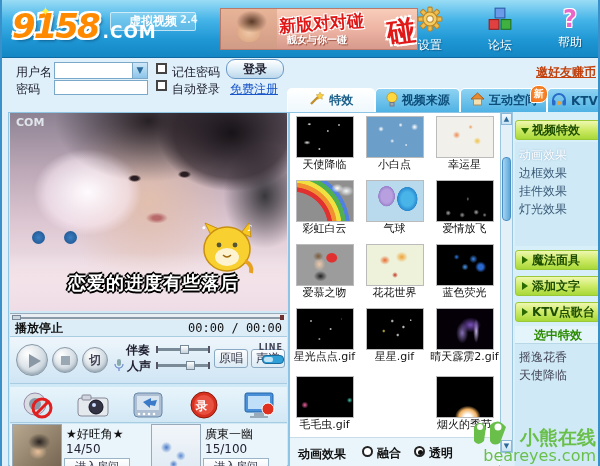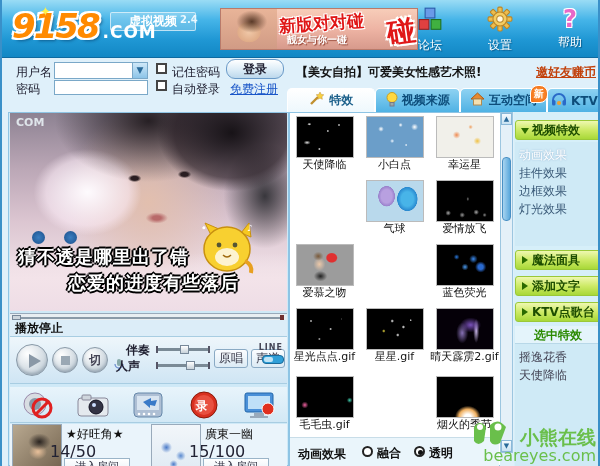--- a/index.html
+++ b/index.html
@@ -137,21 +137,21 @@
   .room-a { left:0; width:138px; } .room-b { left:139px; width:138px; }
   .room-pic { position:absolute; left:2px; top:0; width:50px; height:58px; border:1px solid #9ab; }
   .pic-guy { background:radial-gradient(16px 12px at 55% 30%,#2a2420,transparent 70%),
              radial-gradient(12px 10px at 52% 48%,#e8c09a,transparent 75%),
              linear-gradient(135deg,#b8a890,#8a7a64 60%,#6a5a48); }
   .pic-cal { background:radial-gradient(8px 8px at 30% 40%,#4a7ac8,transparent 70%),
              radial-gradient(7px 7px at 60% 55%,#5a8ad0,transparent 70%),
              radial-gradient(6px 6px at 45% 70%,#4a7ac8,transparent 70%),
              linear-gradient(180deg,#f2f6fa,#dce8f2); }
   .room-name { position:absolute; left:56px; top:2px; font-size:12px; color:#111; white-space:nowrap; }
-  .room-count { position:absolute; left:40px; top:18px; font-size:16px; color:#223; }
+  .room-count { position:absolute; left:56px; top:18px; font-size:12px; color:#223; }
   .room-enter { position:absolute; left:54px; top:34px; width:66px; height:18px; background:linear-gradient(#fff,#e4eef6);
       border:1px solid #9ab4c8; text-align:center; font-size:11px; color:#334; line-height:16px; cursor:pointer; }
 
   
   .gridpanel { position:absolute; left:287px; top:112px; width:211px; height:354px; background:#fff;
       border:1px solid #8ec4e4; border-right:none; }
   .cells { position:absolute; left:0; top:0; width:209px; height:323px; overflow:hidden; }
   .cell { position:absolute; width:69px; height:64px; text-align:center; cursor:pointer; }
   .thumb { width:58px; height:42px; margin:3px auto 1px; border:1px solid #bbb; }
   .cap { font-size:11px; color:#111; line-height:12px; }
@@ -224,63 +224,62 @@
     <div class="banner">
       <div class="banner-girl"></div>
       <div class="banner-t1">新版对对碰</div>
       <div class="banner-t2">靓女与你一碰</div>
       <div class="banner-big">碰</div>
     </div>
     <div class="hnav">
       <div class="hnav-item">
         <span>
           <svg width="26" height="26" viewBox="0 0 24 24">
-              <rect x="7.5" y="2" width="9" height="9" fill="#6a9ae8" stroke="#2a5aa8"></rect>
-              <rect x="2" y="12.5" width="9" height="9" fill="#e04040" stroke="#902020"></rect>
-              <rect x="13" y="12.5" width="9" height="9" fill="#40b040" stroke="#207020"></rect>
-            </svg>
-        </span>
-        <span class="lab">论坛</span>
-      </div>
-      <div class="hnav-item">
-        <span>
-          <svg width="26" height="26" viewBox="0 0 24 24">
               <g fill="#edbd4e" stroke="#b8862a" stroke-width="1">
                 <rect x="10" y="1" width="4" height="22" rx="1"></rect>
                 <rect x="1" y="10" width="22" height="4" rx="1"></rect>
                 <rect x="10" y="1" width="4" height="22" rx="1" transform="rotate(45 12 12)"></rect>
                 <rect x="1" y="10" width="22" height="4" rx="1" transform="rotate(45 12 12)"></rect>
                 <circle cx="12" cy="12" r="6.5" fill="#f4cc62"></circle>
                 <circle cx="12" cy="12" r="3" fill="#fff8e0"></circle>
               </g>
             </svg>
         </span>
         <span class="lab">设置</span>
       </div>
       <div class="hnav-item">
+        <span>
+          <svg width="26" height="26" viewBox="0 0 24 24">
+              <rect x="7.5" y="2" width="9" height="9" fill="#6a9ae8" stroke="#2a5aa8"></rect>
+              <rect x="2" y="12.5" width="9" height="9" fill="#e04040" stroke="#902020"></rect>
+              <rect x="13" y="12.5" width="9" height="9" fill="#40b040" stroke="#207020"></rect>
+            </svg>
+        </span>
+        <span class="lab">论坛</span>
+      </div>
+      <div class="hnav-item">
         <span class="help-glyph">?</span>
         <span class="lab">帮助</span>
       </div>
     </div>
   </div>
 
   <div class="loginbar">
     <span class="lab-blue" style="left:12px;top:6px;">用户名</span>
     <div class="combo">
       <div class="combo-btn">▼</div>
     </div>
     <span class="lab-blue" style="left:12px;top:23px;">密码</span>
     <input class="pass-input" type="password" style="">
     <span class="chk" style="left:152px;top:5px;"></span>
     <span class="lab-blue" style="left:168px;top:6px;">记住密码</span>
     <span class="chk" style="left:152px;top:22px;"></span>
     <span class="lab-blue" style="left:168px;top:23px;">自动登录</span>
     <div class="btn-login">登录</div>
     <span class="link-reg">免费注册</span>
-    <span class="promo">【美女自拍】可爱美女性感艺术照!</span>
     <span class="link-invite">邀好友赚币</span>
   </div>
 
   <div class="tabs">
     <div class="tab tab1 active">
       <span>
         <svg width="16" height="14" viewBox="0 0 16 14">
             <line x1="2" y1="12" x2="9" y2="5" stroke="#c09030" stroke-width="2.4"></line>
             <path d="M11 0l1.2 2.4 2.6.4-1.9 1.9.4 2.6L11 6.1 8.7 7.3l.4-2.6L7.2 2.8l2.6-.4z" fill="#f8d040" stroke="#c09030" stroke-width=".5"></path>
           </svg>
@@ -332,32 +331,32 @@
             <path d="M44 12l8-10 2 14z" fill="#f6c820" stroke="#c89010"></path>
             <ellipse cx="30" cy="28" rx="23" ry="22" fill="#f8d030" stroke="#c89010" stroke-width="1.5"></ellipse>
             <ellipse cx="30" cy="36" rx="12" ry="9" fill="#fdf3d0"></ellipse>
             <circle cx="22" cy="24" r="2.4" fill="#553"></circle>
             <circle cx="38" cy="24" r="2.4" fill="#553"></circle>
             <path d="M26 34q4 4 8 0" fill="none" stroke="#a06a10" stroke-width="1.5"></path>
             <path d="M48 40q8 4 6 12" fill="none" stroke="#e8a020" stroke-width="4"></path>
             <text x="50" y="10" font-size="9" fill="#fff">♪</text>
           </svg>
       </div>
-      <div class="lyric lyric1">猜不透是哪里出了错</div>
       <div class="lyric lyric2">恋爱的进度有些落后</div>
     </div>
 
     <div class="seek">
       <div class="seek-track"></div>
       <div class="seek-handle"></div>
       <div class="seek-end"></div>
     </div>
 
     <div class="statusrow">
       <span class="st">播放停止</span>
+      <span class="tm">00:00 / 00:00</span>
     </div>
 
     <div class="controls">
       <div class="rbtn rbtn-play">
           <div class="tri"></div>
         </div>
       <div class="rbtn rbtn-stop">
           <div class="sq"></div>
         </div>
       <div class="rbtn rbtn-cut">切</div>
@@ -367,21 +366,21 @@
           <u style="right:0;"></u>
           <i style="left:24px;"></i>
       </div>
       <span style="position:absolute;left:104px;top:21px;">
         <svg width="10" height="13" viewBox="0 0 10 13">
             <rect x="3" y="1" width="4" height="7" rx="2" fill="#8aa"></rect>
             <path d="M1 6a4 4 0 0 0 8 0" fill="none" stroke="#68c" stroke-width="1.2"></path>
             <line x1="5" y1="10" x2="5" y2="13" stroke="#68c" stroke-width="1.2"></line>
           </svg>
       </span>
-      <span class="mix-lab" style="left:106px;top:21px;">人声</span>
+      <span class="mix-lab" style="left:117px;top:21px;">人声</span>
       <div class="slider" style="left:146px;top:27px;">
         <u style="left:0;"></u>
           <u style="right:0;"></u>
           <i style="left:30px;"></i>
       </div>
       <div class="sbtn" style="left:204px;">原唱</div>
       <div class="sbtn" style="left:241px;">声道</div>
       <span class="line-lab">LINE</span>
       <div class="line-tog">
           <i></i>
@@ -457,31 +456,39 @@
           <div class="cap">天使降临</div>
         </div>
       <div class="cell" style="left:70px;top:0;">
           <div class="thumb t2"></div>
           <div class="cap">小白点</div>
         </div>
       <div class="cell" style="left:140px;top:0;">
           <div class="thumb t3"></div>
           <div class="cap">幸运星</div>
         </div>
+      <div class="cell" style="left:0;top:64px;">
+          <div class="thumb t4"></div>
+          <div class="cap">彩虹白云</div>
+        </div>
       <div class="cell" style="left:70px;top:64px;">
           <div class="thumb t5"></div>
           <div class="cap">气球</div>
         </div>
       <div class="cell" style="left:140px;top:64px;">
           <div class="thumb t6"></div>
           <div class="cap">爱情放飞</div>
         </div>
       <div class="cell" style="left:0;top:128px;">
           <div class="thumb t7"></div>
           <div class="cap">爱慕之吻</div>
+        </div>
+      <div class="cell" style="left:70px;top:128px;">
+          <div class="thumb t8"></div>
+          <div class="cap">花花世界</div>
         </div>
       <div class="cell" style="left:140px;top:128px;text-align:center;">
           <div class="thumb t9"></div>
           <div class="cap">蓝色荧光</div>
         </div>
       <div class="cell" style="left:0;top:192px;">
           <div class="thumb t10"></div>
           <div class="cap">星光点点.gif</div>
         </div>
       <div class="cell" style="left:70px;top:192px;">
@@ -516,22 +523,22 @@
     <div class="varrow" style="bottom:0;">▼</div>
   </div>
 
   <div class="sidebar">
     <div class="sec-h" style="top:8px;">
       <span class="arr-down"></span>
       <span>视频特效</span>
     </div>
     <div class="sec-items">
       <div class="it sel">动画效果</div>
+      <div class="it">边框效果</div>
       <div class="it">挂件效果</div>
-      <div class="it">边框效果</div>
       <div class="it">灯光效果</div>
     </div>
     <div class="sec-h" style="top:138px;">
       <span class="arr-right"></span>
       <span>魔法面具</span>
     </div>
     <div class="sec-h" style="top:164px;">
       <span class="arr-right"></span>
       <span>添加文字</span>
     </div>

